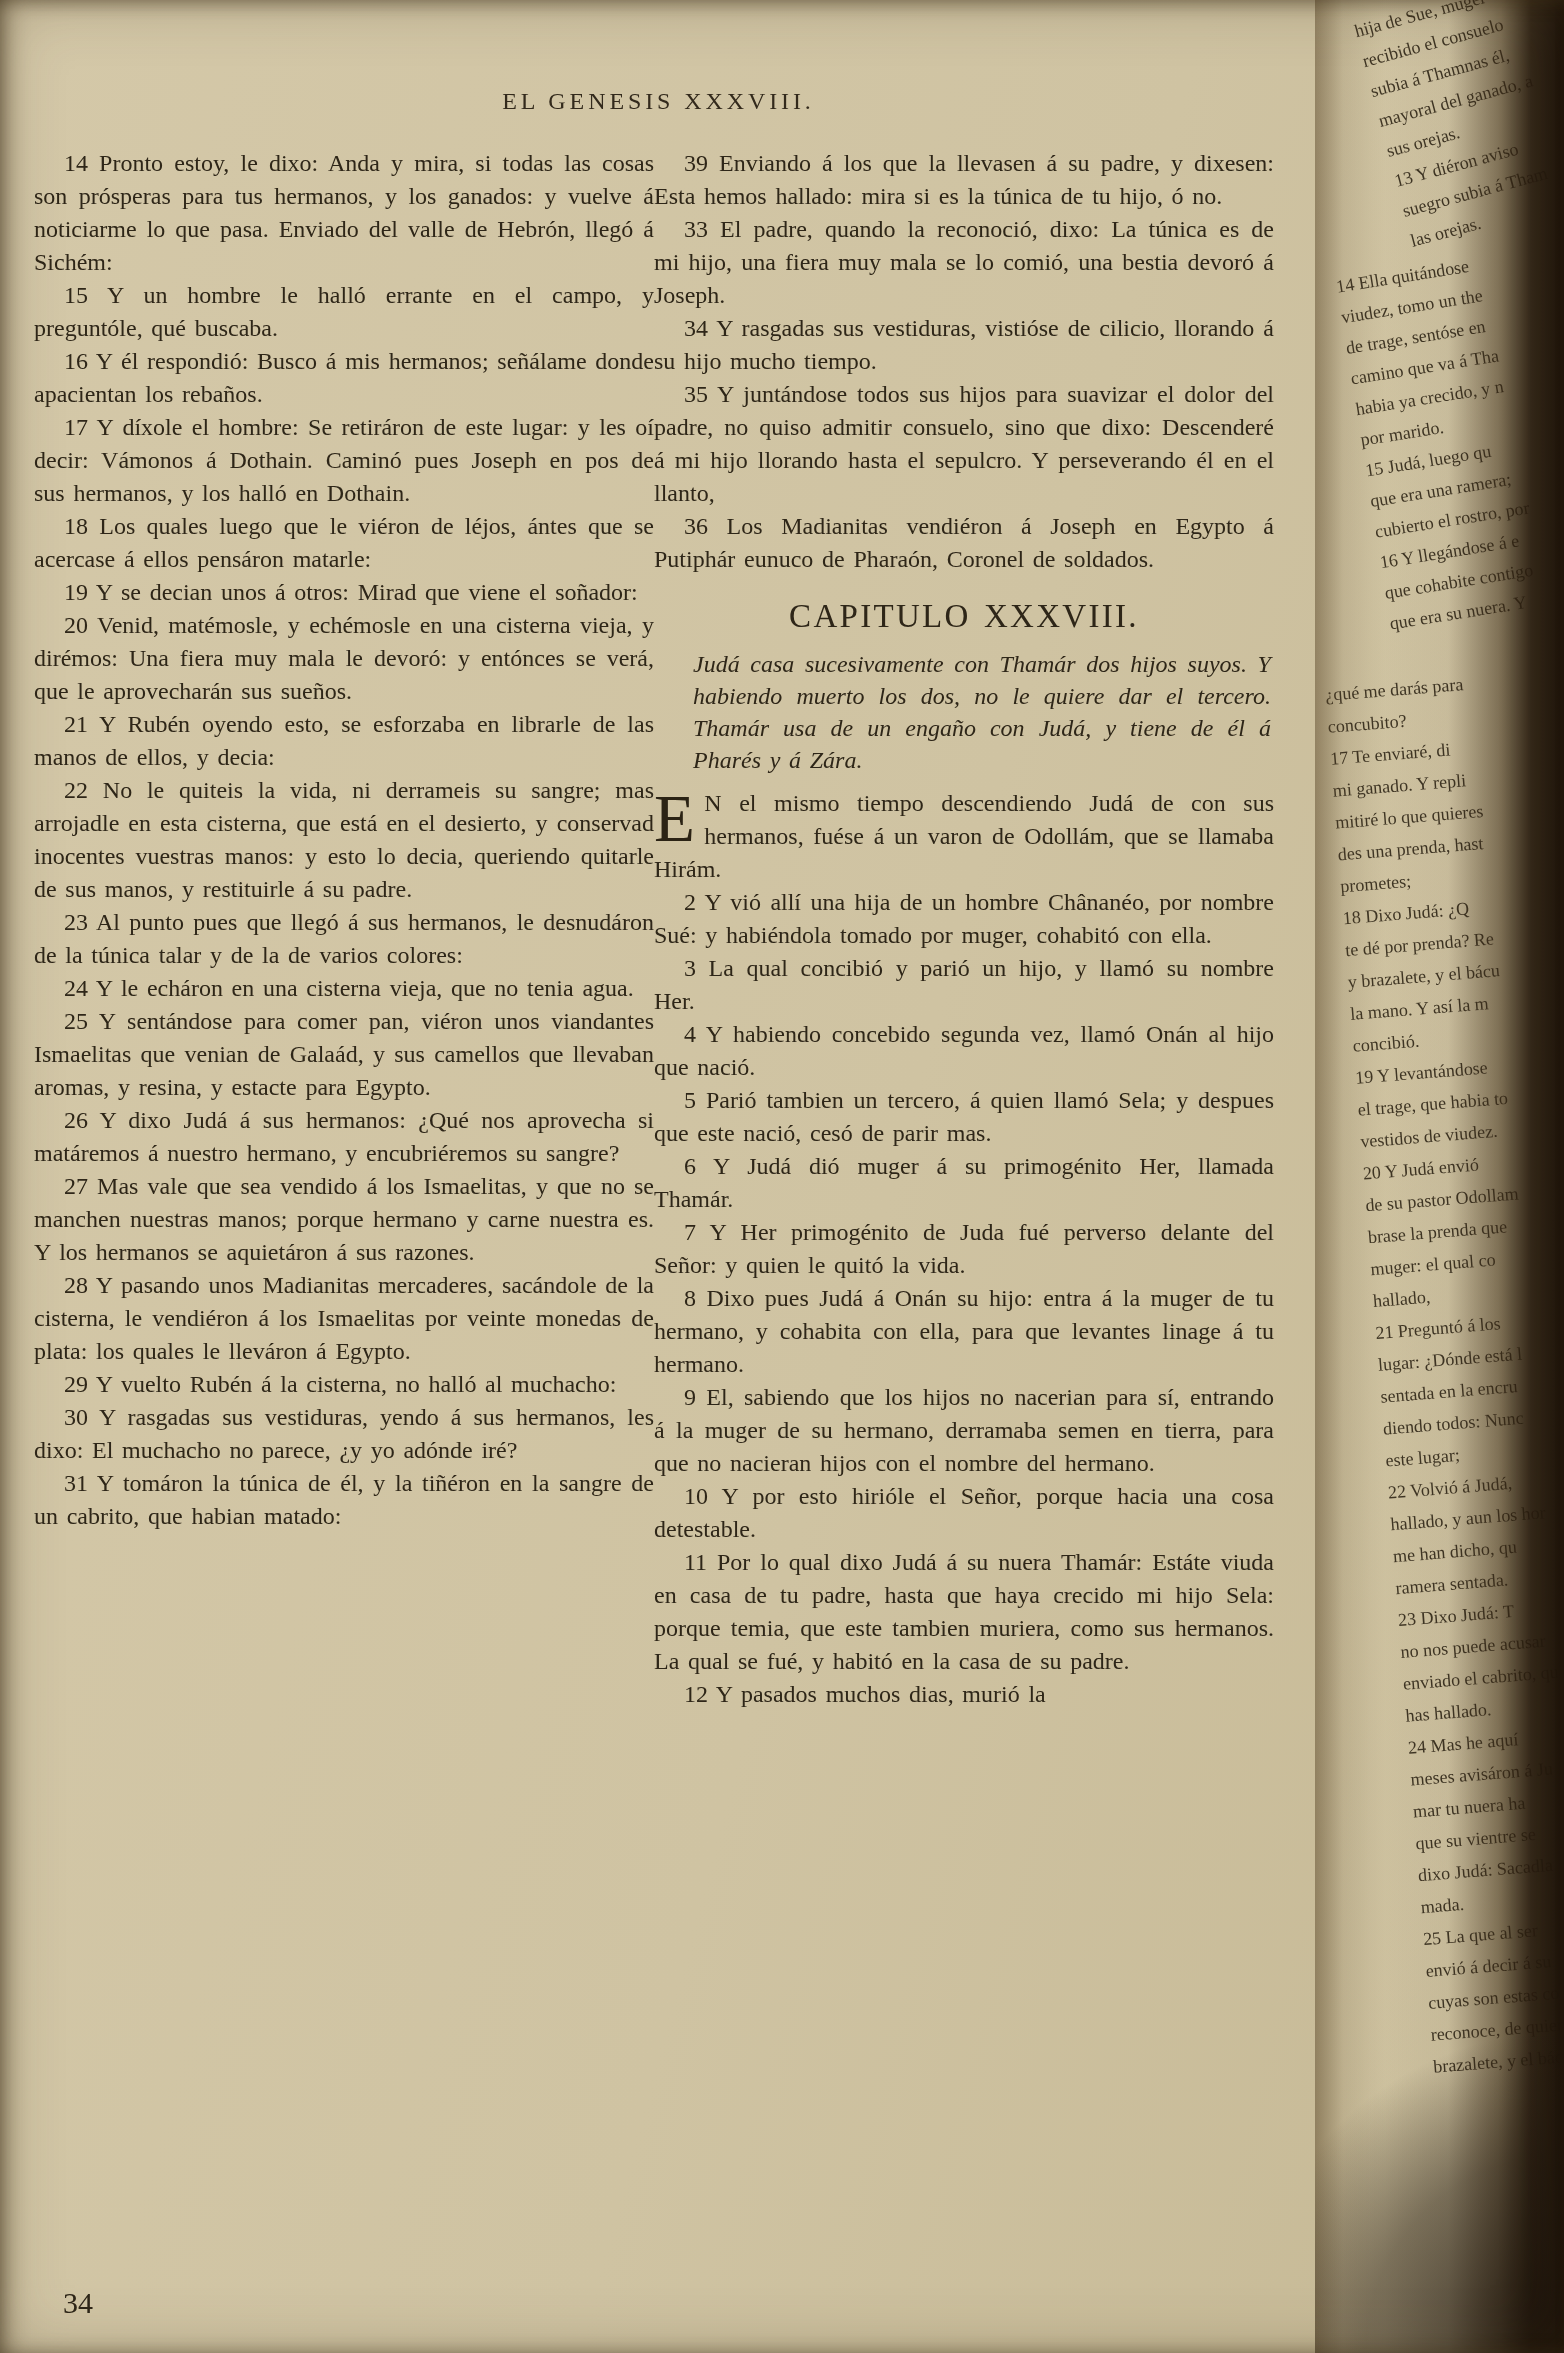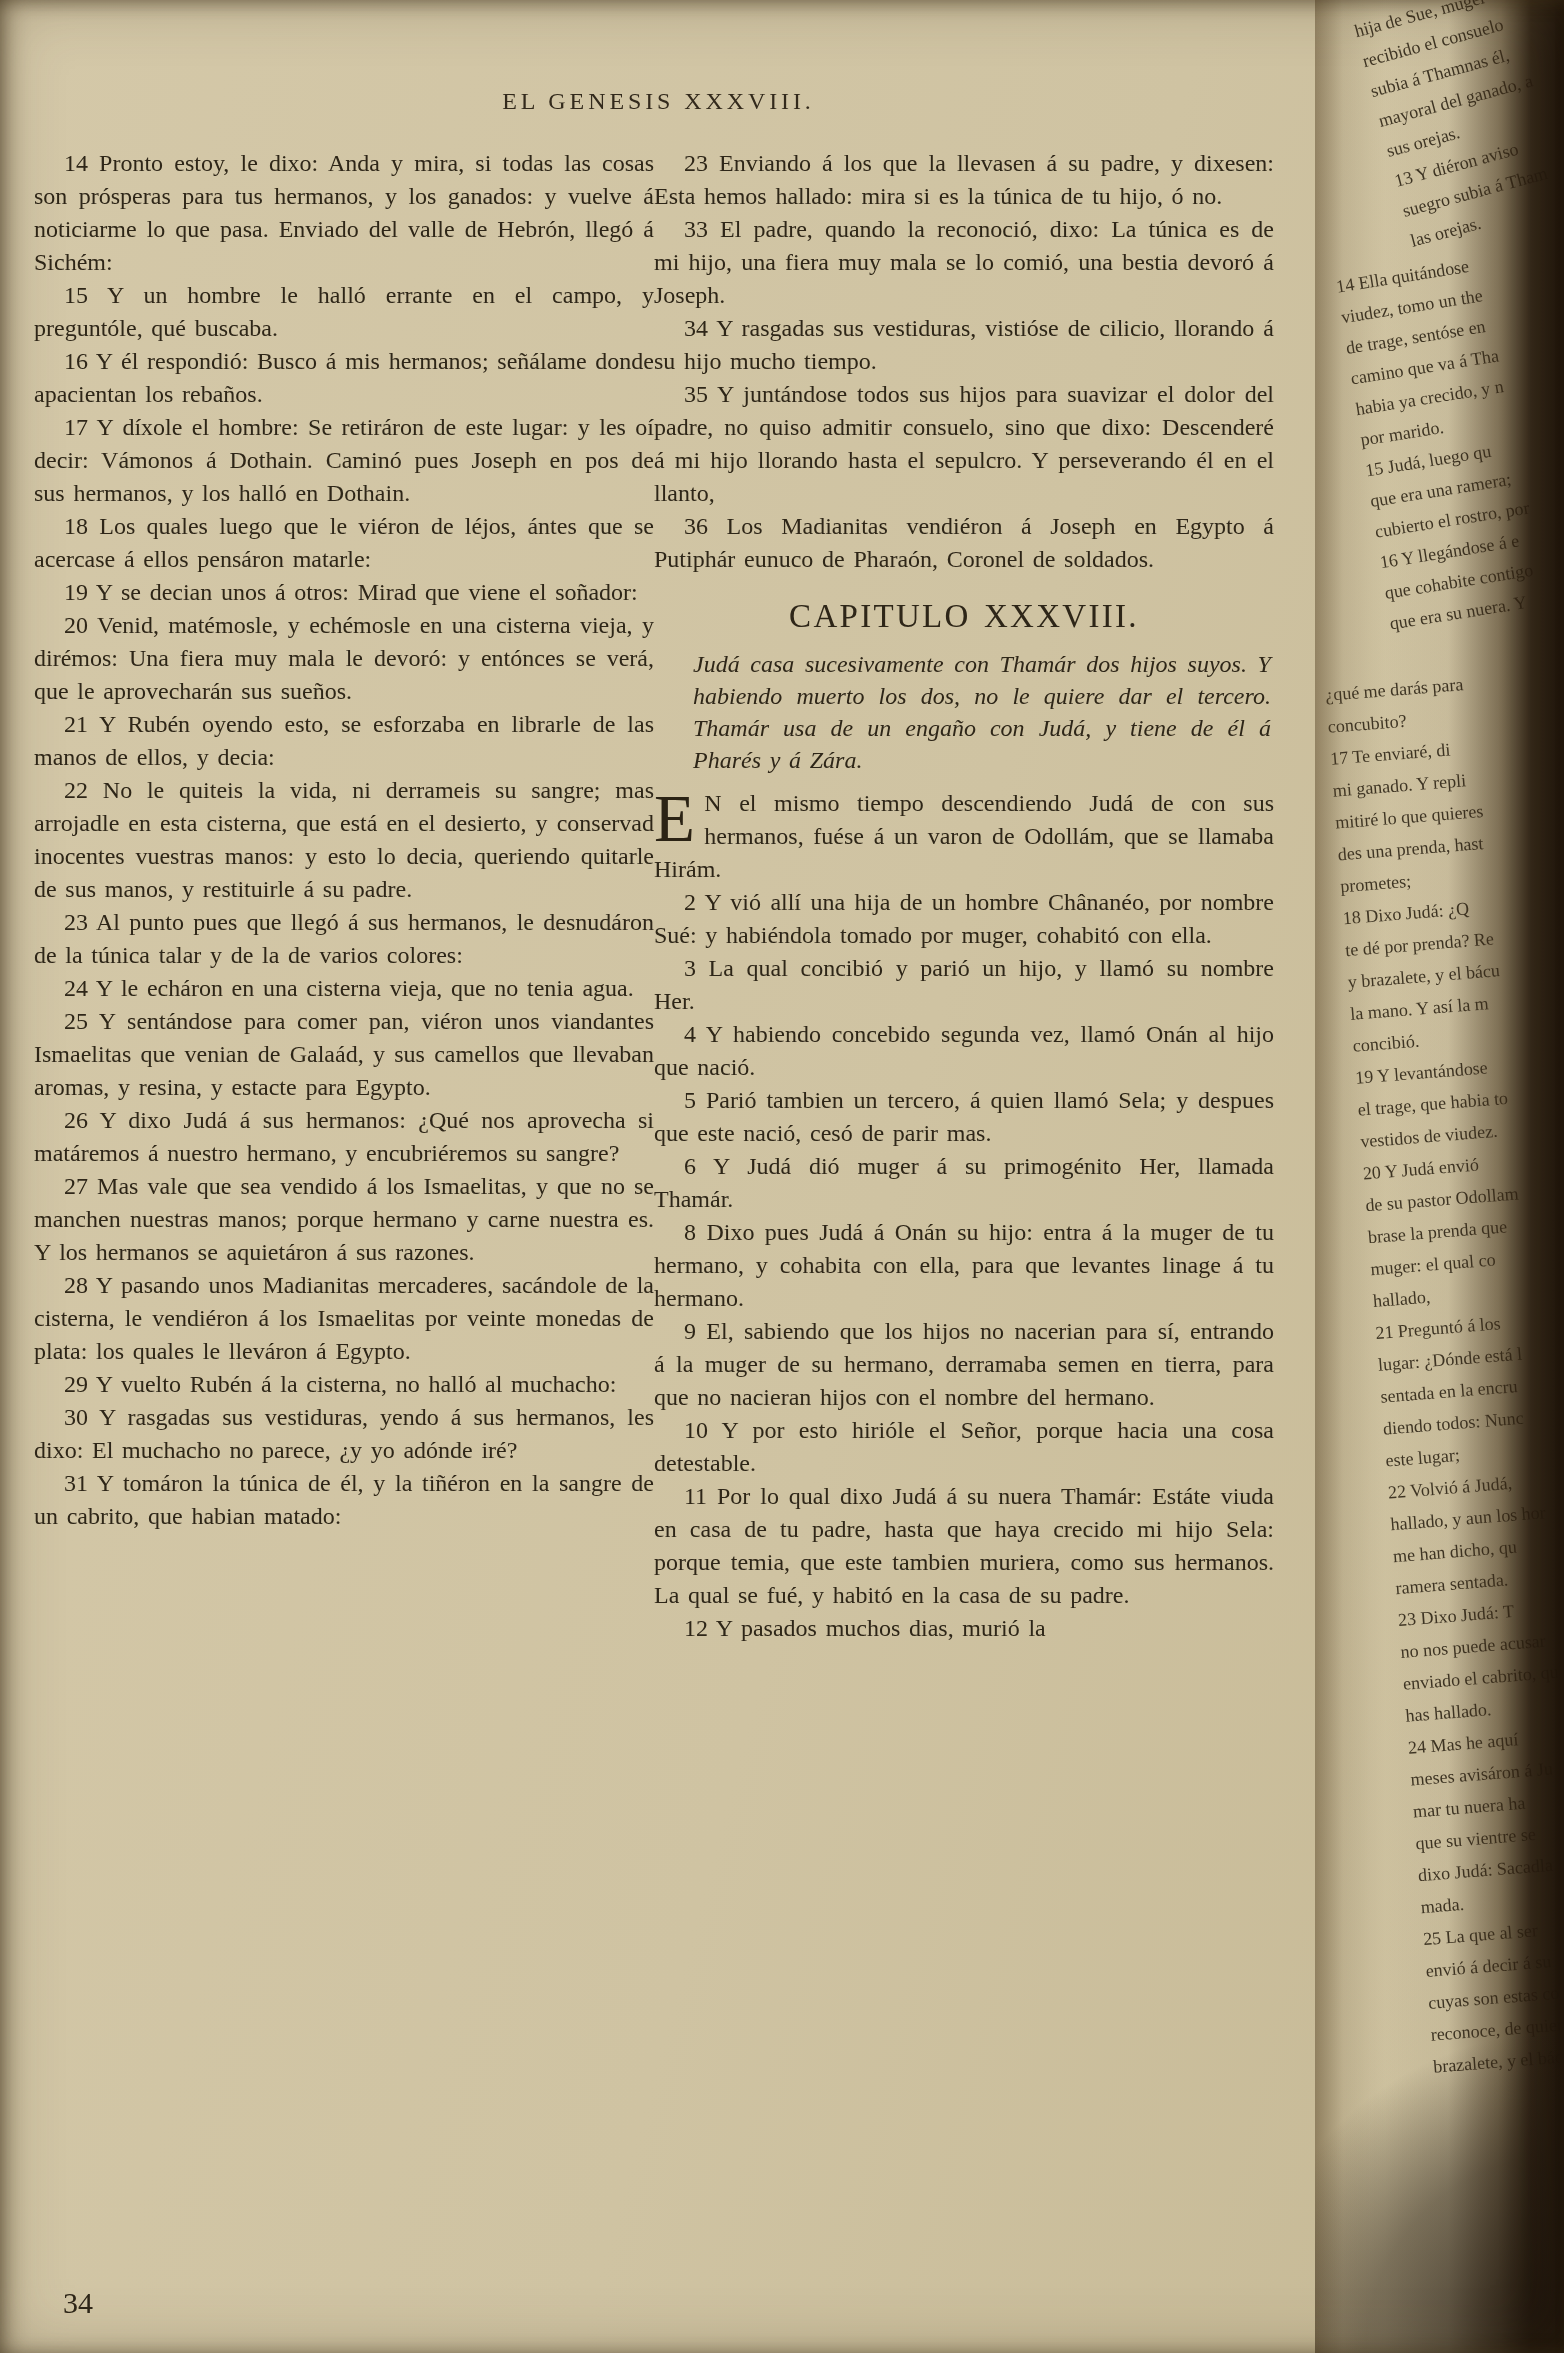--- a/index.html
+++ b/index.html
@@ -131,40 +131,41 @@
         <p class="verse">27 Mas vale que sea vendido á los Ismaelitas, y que no se manchen nuestras manos; porque hermano y carne nuestra es. Y los hermanos se aquietáron á sus razones.</p>
         <p class="verse">28 Y pasando unos Madianitas mercaderes, sacándole de la cisterna, le vendiéron á los Ismaelitas por veinte monedas de plata: los quales le lleváron á Egypto.</p>
         <p class="verse">29 Y vuelto Rubén á la cisterna, no halló al muchacho:</p>
         <p class="verse">30 Y rasgadas sus vestiduras, yendo á sus hermanos, les dixo: El muchacho no parece, ¿y yo adónde iré?</p>
         <p class="verse">31 Y tomáron la túnica de él, y la tiñéron en la sangre de un cabrito, que habian matado:</p>
       </div>
 
     <div class="col">
       <div>
 
-      <p class="verse">23 Enviando á los que la llevasen á su padre, y dixesen: Esta hemos hallado: mira si es la túnica de tu hijo, ó no.</p>
+      <p class="verse">39 Enviando á los que la llevasen á su padre, y dixesen: Esta hemos hallado: mira si es la túnica de tu hijo, ó no.</p>
           <p class="verse">33 El padre, quando la reconoció, dixo: La túnica es de mi hijo, una fiera muy mala se lo comió, una bestia devoró á Joseph.</p>
           <p class="verse">34 Y rasgadas sus vestiduras, vistióse de cilicio, llorando á su hijo mucho tiempo.</p>
           <p class="verse">35 Y juntándose todos sus hijos para suavizar el dolor del padre, no quiso admitir consuelo, sino que dixo: Descenderé á mi hijo llorando hasta el sepulcro. Y perseverando él en el llanto,</p>
           <p class="verse">36 Los Madianitas vendiéron á Joseph en Egypto á Putiphár eunuco de Pharaón, Coronel de soldados.</p>
         </div>
 
       <h2 class="chapter-heading">CAPITULO XXXVIII.</h2>
 
       <p class="summary">Judá casa sucesivamente con Thamár dos hijos suyos. Y habiendo muerto los dos, no le quiere dar el tercero. Thamár usa de un engaño con Judá, y tiene de él á Pharés y á Zára.</p>
 
       <p class="verse verse-first"><span class="dropcap">E</span><span>N el mismo tiempo descendiendo Judá de con sus hermanos, fuése á un varon de Odollám, que se llamaba Hirám.</span></p>
 
       <div>
 
       <p class="verse">2 Y vió allí una hija de un hombre Chânanéo, por nombre Sué: y habiéndola tomado por muger, cohabitó con ella.</p>
           <p class="verse">3 La qual concibió y parió un hijo, y llamó su nombre Her.</p>
           <p class="verse">4 Y habiendo concebido segunda vez, llamó Onán al hijo que nació.</p>
           <p class="verse">5 Parió tambien un tercero, á quien llamó Sela; y despues que este nació, cesó de parir mas.</p>
           <p class="verse">6 Y Judá dió muger á su primogénito Her, llamada Thamár.</p>
+          <p class="verse">7 Y Her primogénito de Juda fué perverso delante del Señor: y quien le quitó la vida.</p>
           <p class="verse">8 Dixo pues Judá á Onán su hijo: entra á la muger de tu hermano, y cohabita con ella, para que levantes linage á tu hermano.</p>
           <p class="verse">9 El, sabiendo que los hijos no nacerian para sí, entrando á la muger de su hermano, derramaba semen en tierra, para que no nacieran hijos con el nombre del hermano.</p>
           <p class="verse">10 Y por esto hirióle el Señor, porque hacia una cosa detestable.</p>
           <p class="verse">11 Por lo qual dixo Judá á su nuera Thamár: Estáte viuda en casa de tu padre, hasta que haya crecido mi hijo Sela: porque temia, que este tambien muriera, como sus hermanos. La qual se fué, y habitó en la casa de su padre.</p>
           <p class="verse">12 Y pasados muchos dias, murió la</p>
         </div>
     </div>
 
   </div>
 

